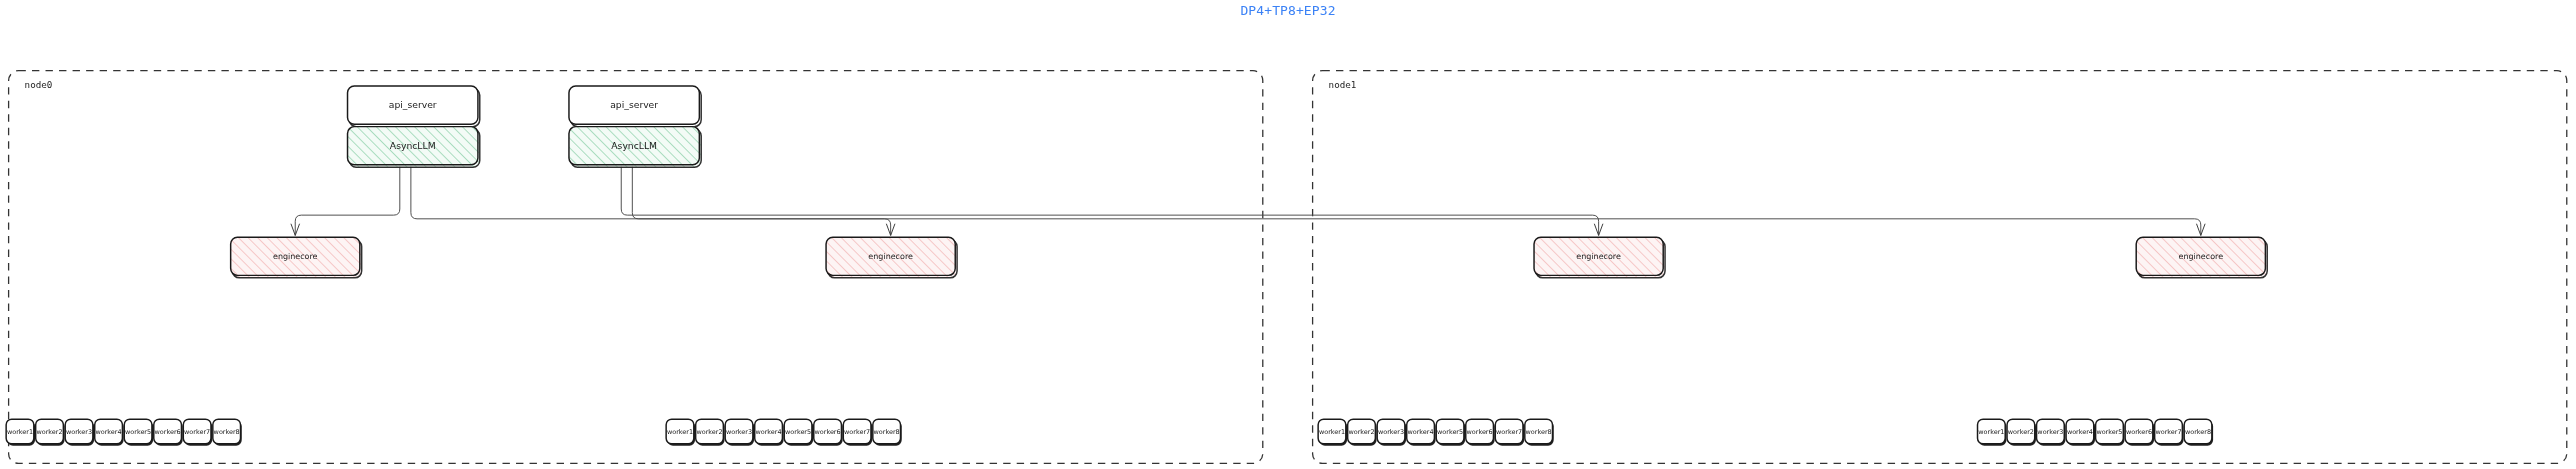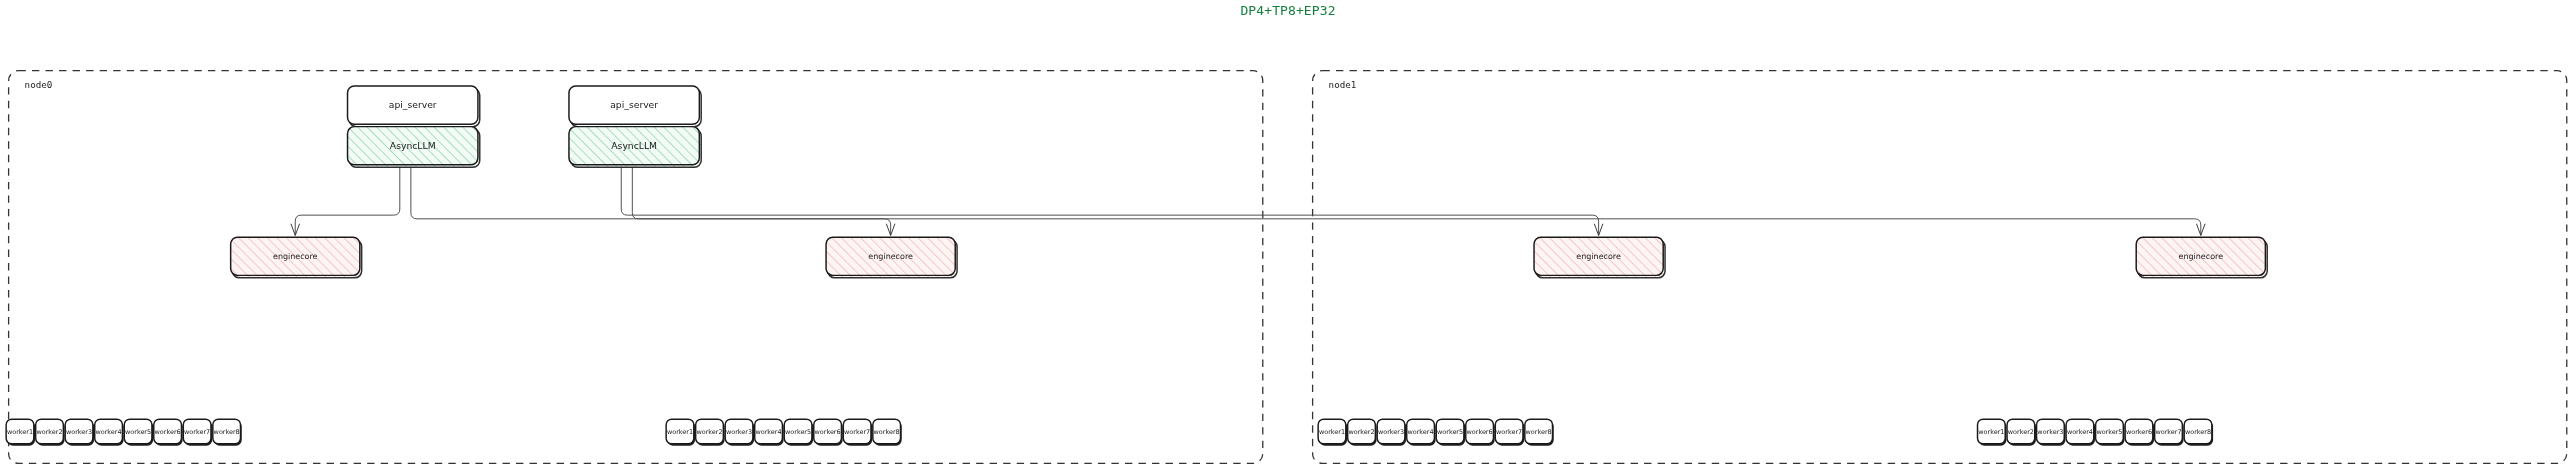--- a/index.html
+++ b/index.html
@@ -20,21 +20,21 @@
     background: #ffffff;
   }
   .diagram-title {
     position: absolute;
     left: 0;
     top: 2.5px;
     width: 2576px;
     text-align: center;
     font-family: "DejaVu Sans Mono", monospace;
     font-size: 13px;
-    color: #15803d;
+    color: #3b82f6;
     letter-spacing: 0.1px;
   }
   svg.layer {
     position: absolute;
     left: 0;
     top: 0;
     width: 2576px;
     height: 469px;
     overflow: visible;
   }

